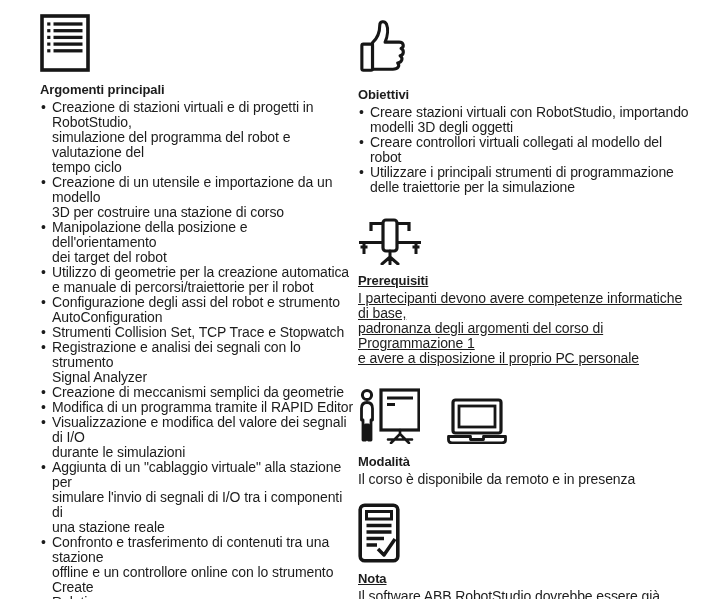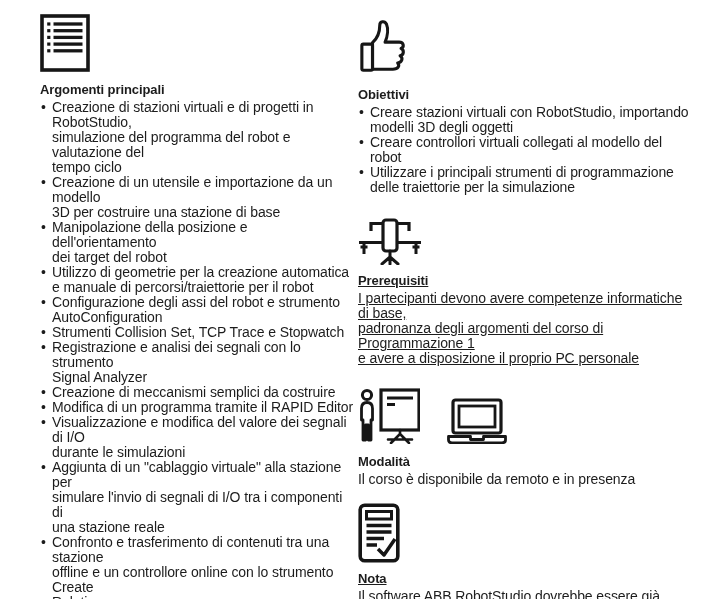--- a/index.html
+++ b/index.html
@@ -62,31 +62,31 @@
           <rect x="7.2" y="35.2" width="3.2" height="3.2"></rect>
         </g>
       </svg>
     </span>
     <h3>Argomenti principali</h3>
     <ul>
       <li>Creazione di stazioni virtuali e di progetti in RobotStudio,
 simulazione del programma del robot e valutazione del
 tempo ciclo</li>
       <li>Creazione di un utensile e importazione da un modello
-3D per costruire una stazione di base</li>
+3D per costruire una stazione di corso</li>
       <li>Manipolazione della posizione e dell'orientamento
 dei target del robot</li>
       <li>Utilizzo di geometrie per la creazione automatica
 e manuale di percorsi/traiettorie per il robot</li>
       <li>Configurazione degli assi del robot e strumento
 AutoConfiguration</li>
       <li>Strumenti Collision Set, TCP Trace e Stopwatch</li>
       <li>Registrazione e analisi dei segnali con lo strumento
 Signal Analyzer</li>
-      <li>Creazione di meccanismi semplici da costruire</li>
+      <li>Creazione di meccanismi semplici da geometrie</li>
       <li>Modifica di un programma tramite il RAPID Editor</li>
       <li>Visualizzazione e modifica del valore dei segnali di I/O
 durante le simulazioni</li>
       <li>Aggiunta di un "cablaggio virtuale" alla stazione per
 simulare l'invio di segnali di I/O tra i componenti di
 una stazione reale</li>
       <li>Confronto e trasferimento di contenuti tra una stazione
 offline e un controllore online con lo strumento Create
 Relation</li>
       <li>Nozioni di base sugli Smart Component</li>

